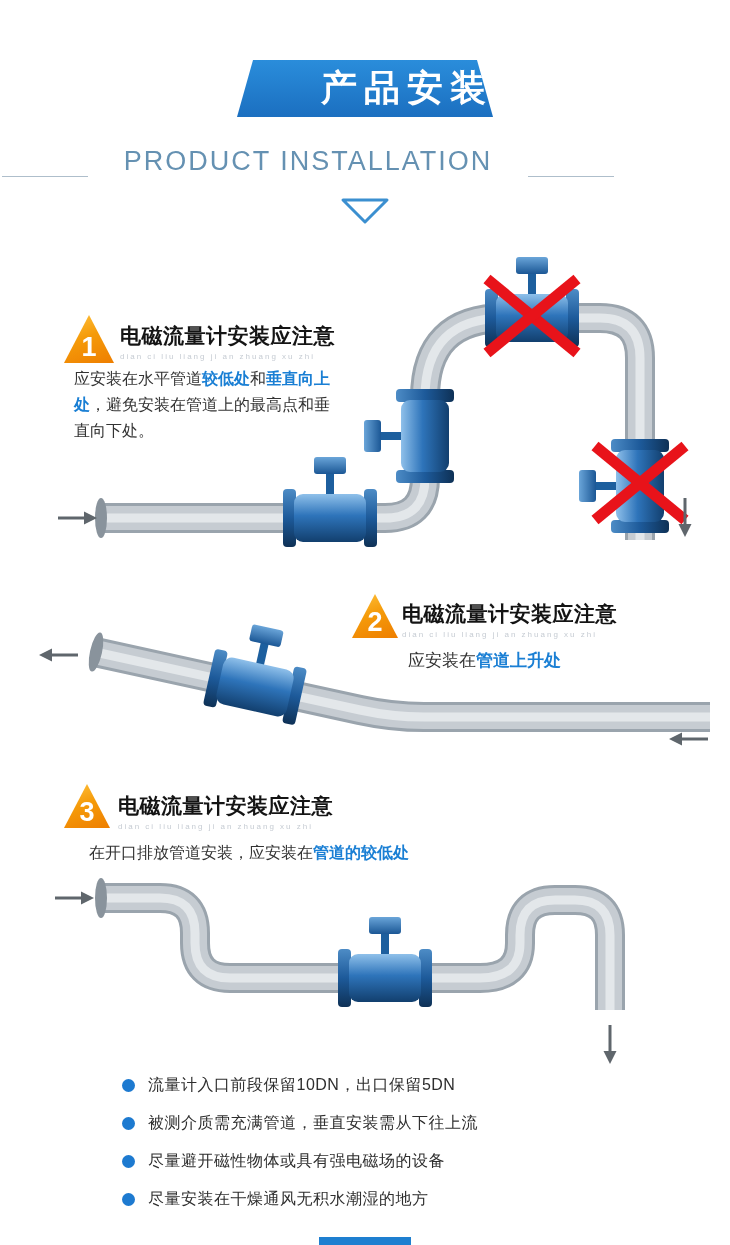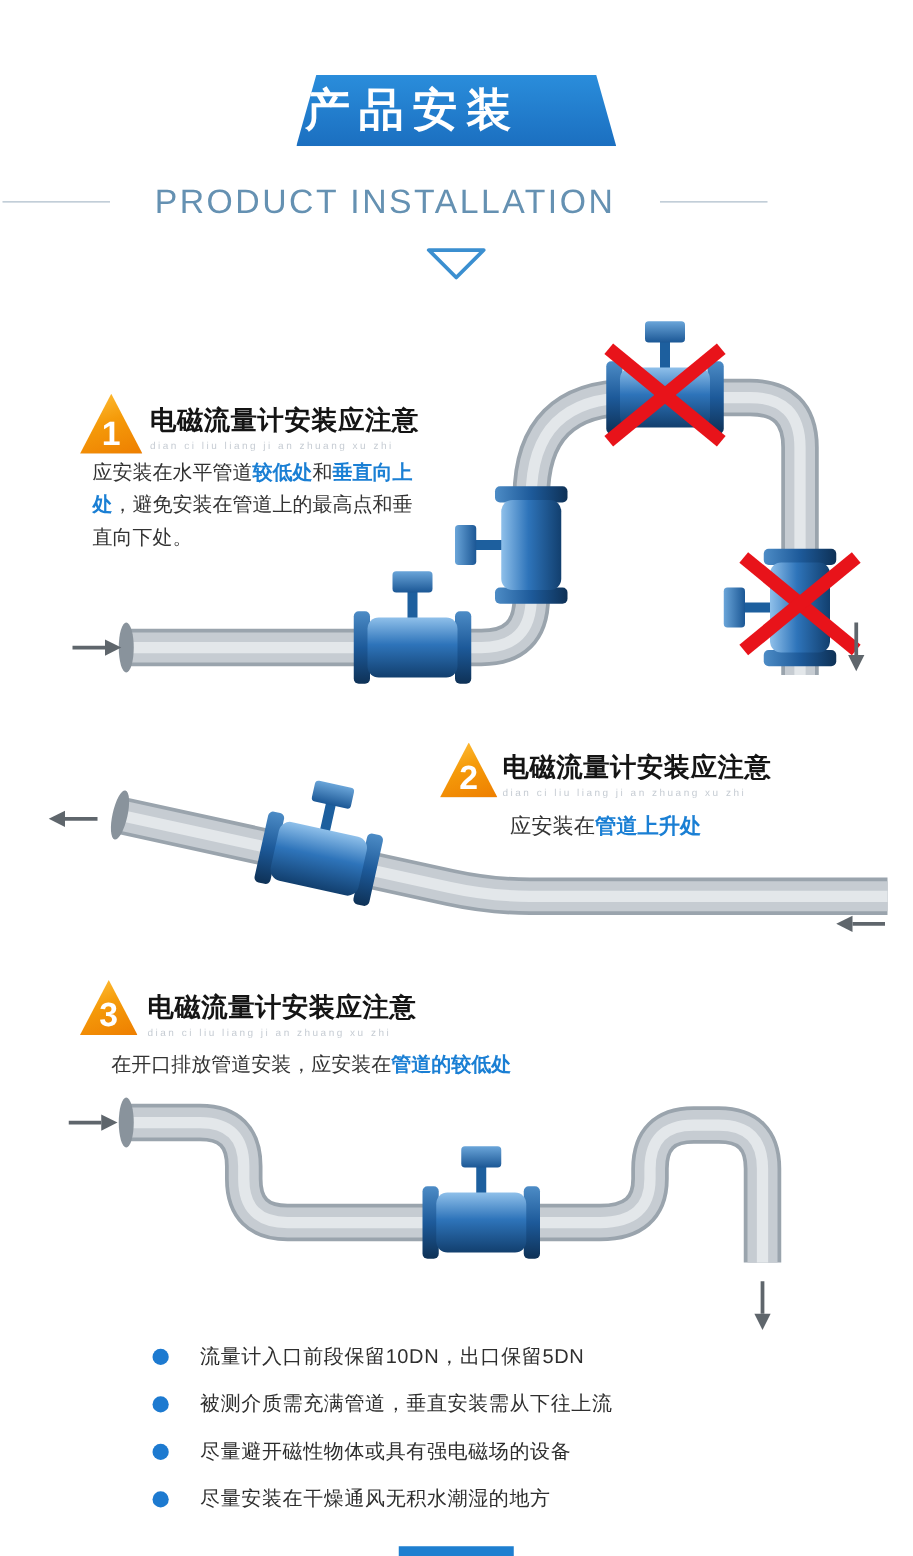--- a/index.html
+++ b/index.html
@@ -7,26 +7,26 @@
     position:relative;width:730px;height:1245px;margin:0 auto;background:#fff;
     font-family:"Liberation Sans","DejaVu Sans",sans-serif;color:#333;overflow:hidden;
   }
   .page *{box-sizing:border-box;}
 
   
   .ribbon{
     position:absolute;left:237px;top:60px;width:256px;height:57px;
     background:linear-gradient(180deg,#2a8ddb 0%,#1b6fc0 100%);
     clip-path:polygon(16px 0,calc(100% - 16px) 0,100% 100%,0 100%);
-    display:flex;align-items:center;justify-content:flex-start;
+    display:flex;align-items:center;justify-content:flex-end;
   }
   .ribbon-text{color:#fff;font-size:36px;font-weight:bold;letter-spacing:7px;padding-left:7px;}
   .subtitle-row{
     position:absolute;left:0;top:146px;width:616px;
-    display:flex;align-items:center;justify-content:center;gap:36px;
+    display:flex;align-items:flex-end;justify-content:center;gap:36px;
   }
   .subline{width:86px;height:1px;background:#aebecb;}
   .subtitle{font-size:27px;color:#6591b2;letter-spacing:2px;white-space:nowrap;}
   .chev{position:absolute;left:339px;top:196px;}
 
   
   .badge{
     position:absolute;width:50px;height:48px;
     clip-path:polygon(50% 0,100% 100%,0 100%);
     background:linear-gradient(160deg,#ffc23d 0%,#f59b0a 45%,#ee7e00 100%);
@@ -43,21 +43,21 @@
 
   
   .illu{position:absolute;overflow:visible;}
   .pipe-outer{fill:none;stroke:#9aa4ad;stroke-width:30;}
   .pipe-inner{fill:none;stroke:#c6ccd2;stroke-width:24;}
   .pipe-hl{fill:none;stroke:#e3e7ea;stroke-width:9;}
   .cap{fill:#89939c;}
 
   
   .notes{position:absolute;left:122px;top:1066px;}
-  .note-row{display:flex;align-items:center;height:38px;gap:12px;}
+  .note-row{display:flex;align-items:center;height:38px;}
   .note-dot{width:13px;height:13px;border-radius:50%;background:#1d7ad0;flex:0 0 auto;}
   .note-text{margin-left:13px;font-size:16px;color:#2e2e2e;letter-spacing:.5px;white-space:nowrap;}
 
   .bottom-stub{position:absolute;left:319px;top:1237px;width:92px;height:8px;background:#1e7fd0;}
 </style>
 </head>
 <body>
 
 <svg width="0" height="0" style="position:absolute" aria-hidden="true">
   <defs>

